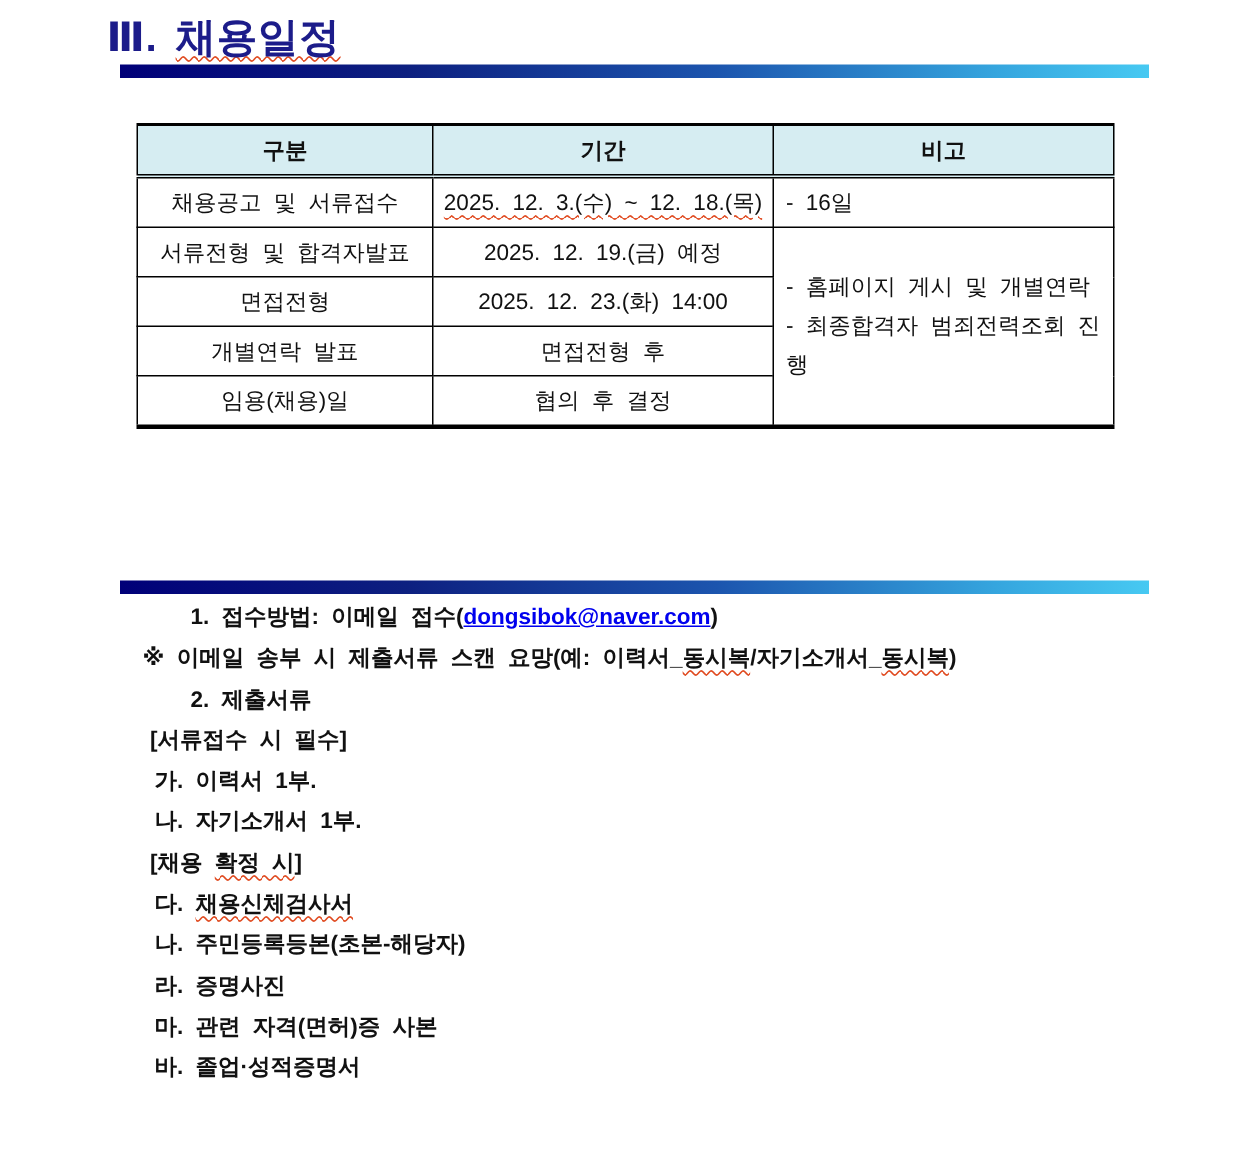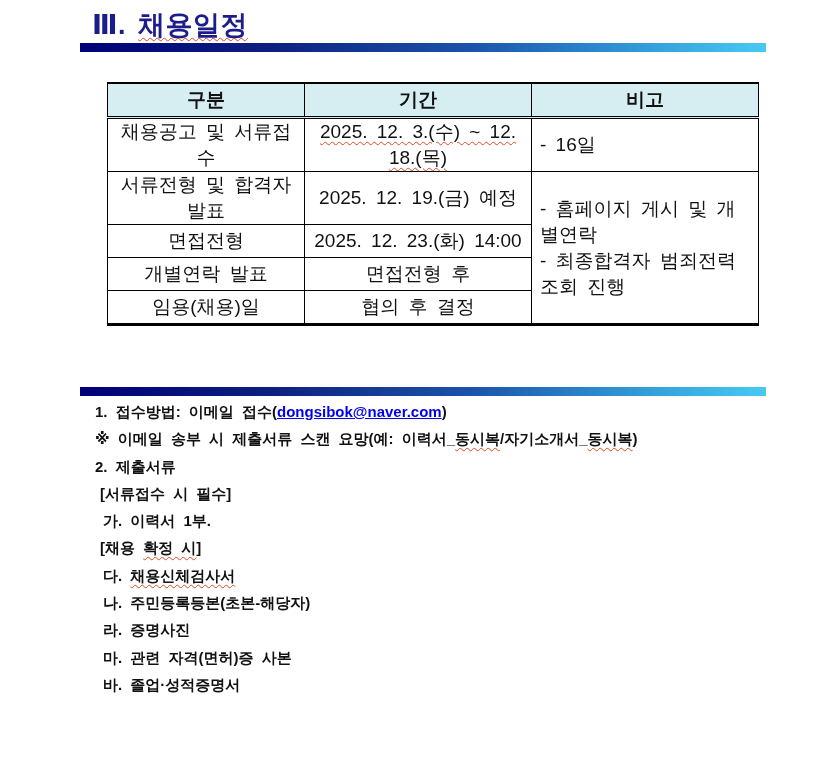--- a/index.html
+++ b/index.html
@@ -7,47 +7,47 @@
     position: relative;
     width: 834px;
     height: 771px;
     background: #ffffff;
     overflow: hidden;
     font-family: "Liberation Sans", "DejaVu Sans", sans-serif;
     color: #1a1a1a;
   }
   .sec-title {
     position: absolute;
-    left: 92px;
+    left: 71px;
     font-size: 27px;
     font-weight: bold;
     color: #1c1c8a;
     letter-spacing: 0.5px;
     white-space: nowrap;
     word-spacing: 4px;
   }
   .t3 { top: 7px; }
   .t4 { top: 341px; }
   .grad-bar {
     position: absolute;
     left: 80px;
     width: 686px;
     height: 9px;
     background: linear-gradient(90deg, #000078 0%, #0d2080 28%, #1c55ae 58%, #35a5de 85%, #47c9f2 100%);
   }
   .bar3 { top: 43px; }
   .bar4 { top: 387px; }
   table.schedule {
     position: absolute;
-    left: 107px;
+    left: 91px;
     top: 82px;
     width: 651px;
     border-collapse: collapse;
     table-layout: fixed;
-    font-size: 19px;
+    font-size: 15px;
     word-spacing: 4px;
     color: #111;
   }
   table.schedule col.c1 { width: 197px; }
   table.schedule col.c2 { width: 227px; }
   table.schedule col.c3 { width: 227px; }
   table.schedule { border-top: 2px solid #000; border-bottom: 3px solid #000; }
   table.schedule th {
     background: #d6edf2;
     font-weight: bold;
@@ -90,21 +90,21 @@
     font-size: 15px;
     color: #111;
   }
   .line {
     height: 27.3px;
     line-height: 27.3px;
     white-space: nowrap;
     word-spacing: 4px;
     font-weight: bold;
   }
-  .bold { font-weight: bold; }
+  .bold { font-weight: bold; margin-left: 32px; }
   .ind1 { margin-left: 5px; }
   .ind2 { margin-left: 8px; }
   a.email {
     color: #0000ee;
     font-weight: bold;
     text-decoration: underline;
     cursor: pointer;
   }
 </style>
 </head>
@@ -166,20 +166,21 @@
   <div class="body4">
     <div class="line bold">
       <span>1. 접수방법: 이메일 접수(</span><a class="email">dongsibok@naver.com</a><span>)</span>
     </div>
     <div class="line">
       <span>※ 이메일 송부 시 제출서류 스캔 요망(예: 이력서_</span><span class="wavy">동시복</span><span>/자기소개서_</span><span class="wavy">동시복</span><span>)</span>
     </div>
     <div class="line bold">2. 제출서류</div>
     <div class="line bold ind1">[서류접수 시 필수]</div>
     <div class="line ind2">가. 이력서 1부.</div>
+    <div class="line ind2">나. 자기소개서 1부.</div>
     <div class="line bold ind1">
       <span>[채용 </span><span class="wavy">확정 시</span><span>]</span>
     </div>
     <div class="line ind2">
       <span>다. </span><span class="wavy">채용신체검사서</span>
     </div>
     <div class="line ind2">나. 주민등록등본(초본-해당자)</div>
     <div class="line ind2">라. 증명사진</div>
     <div class="line ind2">마. 관련 자격(면허)증 사본</div>
     <div class="line ind2">바. 졸업·성적증명서</div>

